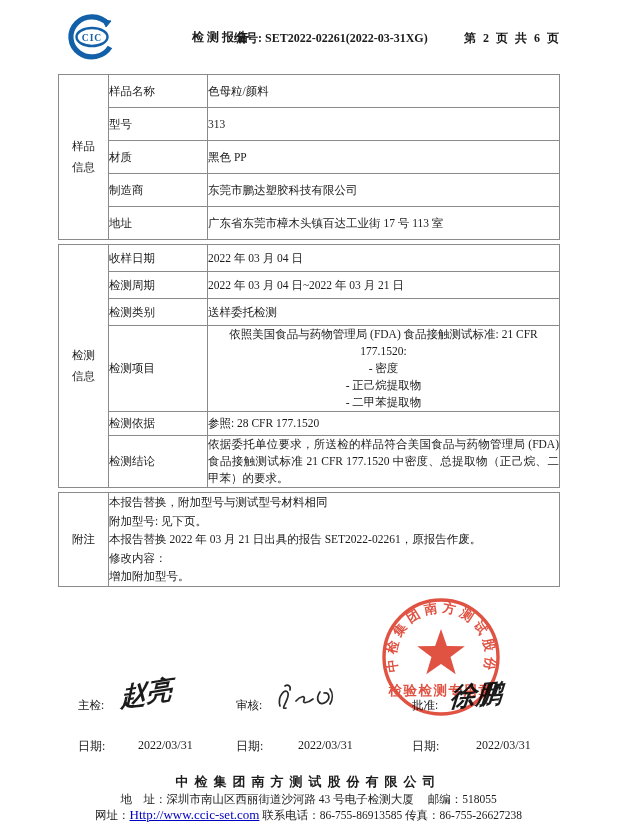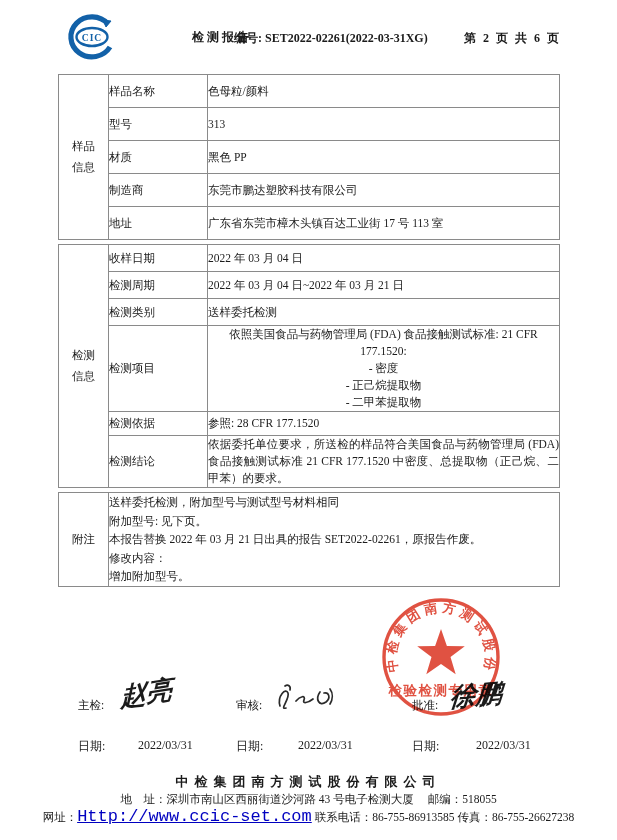--- a/index.html
+++ b/index.html
@@ -43,21 +43,21 @@
   .dv1{left:80px}.dv2{left:240px}.dv3{left:418px}
   
   .stamp{left:366px;top:584px;width:150px;height:150px;opacity:.88;
          mix-blend-mode:multiply;z-index:5;}
   
   .footer-line{left:0;width:617px;text-align:center;}
   .f-company{top:773px;font-size:13px;font-weight:bold;letter-spacing:6px;}
   .f-line2{top:792px;font-size:11.5px;}
   .f-line3{top:807px;font-size:11.5px;}
   .gap{display:inline-block;width:14px;}
-  .url{color:#0000c0;text-decoration:underline;font-family:Liberation Mono, monospace;font-size:17px;}
+  .url{color:#0000c0;text-decoration:underline;font-family:Liberation Serif, serif;font-size:13px;}
 </style>
 </head>
 <body>
 
 <div class="page">
 
   <svg class="abs logo" viewBox="0 0 57 53">
     <g fill="none" stroke="#1261a8">
       <path d="M45,12 A21,20 0 1 0 47,35" stroke-width="5.2"></path>
       <path d="M40,8 l8,1 l-5,6 z" stroke-width="1" fill="#1261a8"></path>
@@ -152,21 +152,21 @@
 
     <table class="sec">
       <colgroup>
           <col style="width:50px">
           <col style="width:451px">
         </colgroup>
       <tbody>
           <tr>
         <td class="sec-label">附注</td>
         <td class="note-cell">
-          <div class="note-line">送样委托检测，附加型号与测试型号材料相同</div>
+          <div class="note-line">本报告替换，附加型号与测试型号材料相同</div>
           <div class="note-line">附加型号: 见下页。</div>
           <div class="note-line">本报告替换 2022 年 03 月 21 日出具的报告 SET2022-02261，原报告作废。</div>
           <div class="note-line">修改内容：</div>
           <div class="note-line">增加附加型号。</div>
         </td>
       </tr>
     </tbody>
       </table>
   </div>
 

